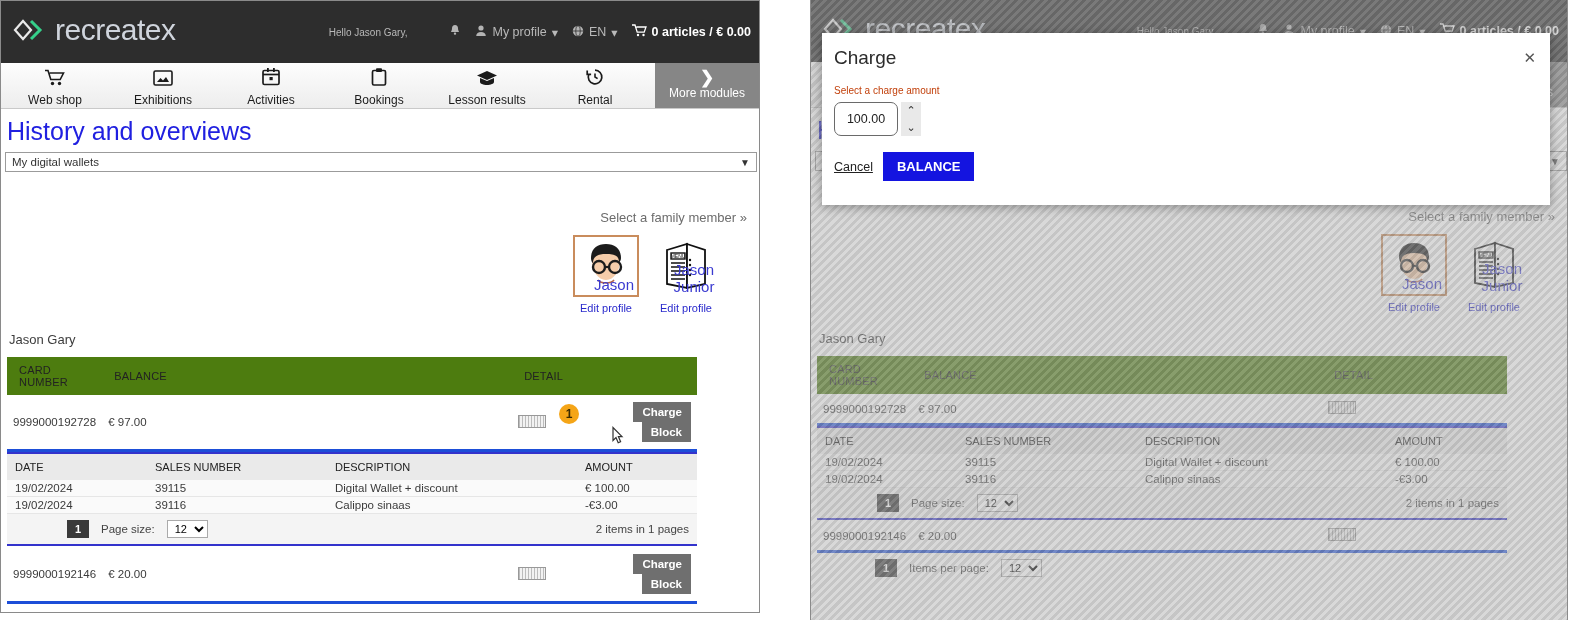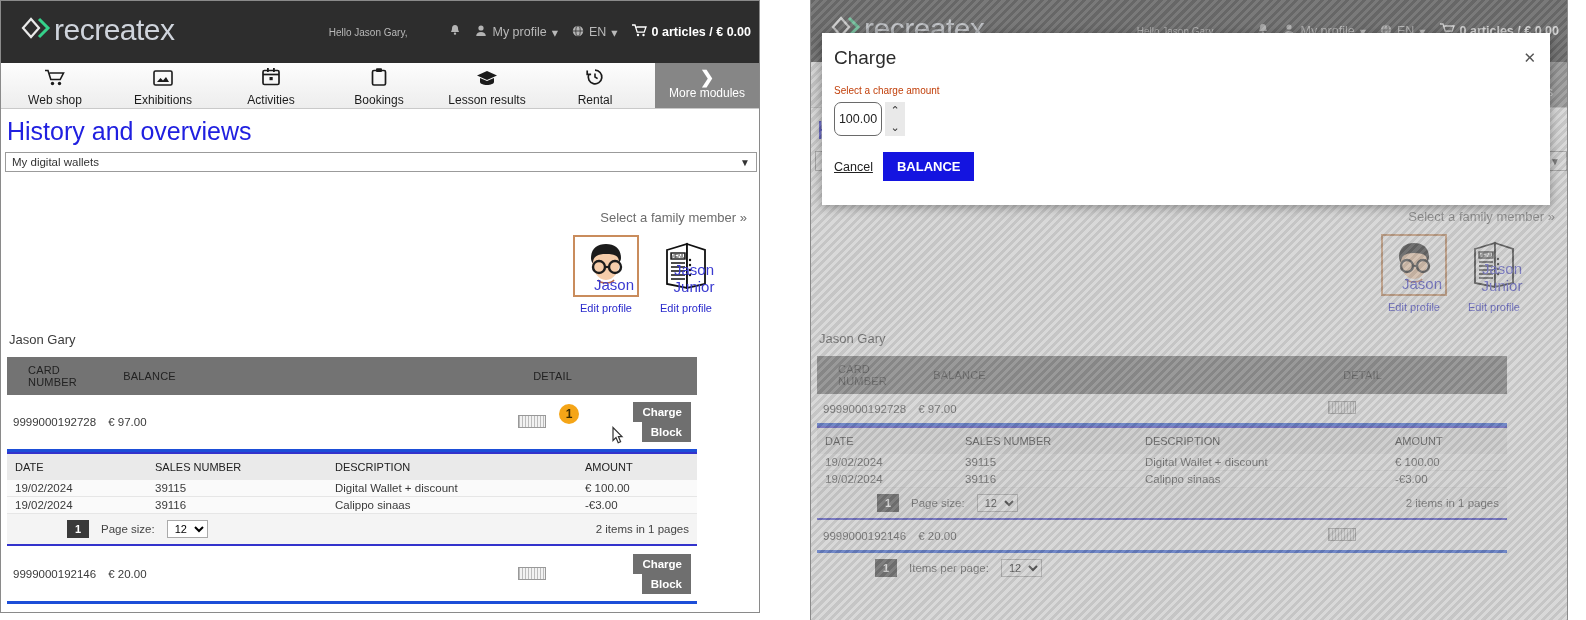--- a/index.html
+++ b/index.html
@@ -7,21 +7,21 @@
     font-family:"Liberation Sans", sans-serif; }
 
   .stage { position:relative; width:1586px; height:620px; }
 
   
   .panel { position:absolute; background:#fff; overflow:hidden; }
   .panel-left { left:0; top:0; width:760px; height:613px; border:1px solid #8a8a8a; }
   .panel-right { left:810px; top:0; width:758px; height:620px; border-left:1px solid #8a8a8a; border-right:1px solid #8a8a8a;}
 
   .topbar { position:relative; height:62px; background:#2d2d2d; }
-  .logo { position:absolute; left:19px; top:12px; display:flex; align-items:flex-start; }
+  .logo { position:absolute; left:11px; top:12px; display:flex; align-items:center; gap:9px; }
   .logo-mark { width:34px; height:30px; position:relative; }
   .logo-text { font-size:30px; color:#cfd4dc; letter-spacing:-0.5px; font-weight:400;}
 
   .topright { position:absolute; right:8px; top:0; height:62px; display:flex; align-items:center; gap:14px;
      color:#b9b9b9; font-size:12.5px; }
   .tr-item { display:flex; align-items:center; gap:5px; white-space:nowrap; }
   .hello { color:#b9b9b9; font-size:10px; margin-right:28px; }
   .cart-amt { color:#fff; font-weight:bold; font-size:12.5px; }
 
   .navbar { position:relative; height:46px; background:linear-gradient(#fdfdfd,#ededed);
@@ -46,21 +46,21 @@
   .av-block { width:66px; text-align:center; }
   .av-box { width:66px; height:62px; border:2px solid #c98c5c; background:#fff; position:relative;
      display:flex; align-items:center; justify-content:center; overflow:hidden;}
   .av-box.plain { border:none; }
   .av-name { position:absolute; bottom:2px; left:16px; right:0; font-size:15px; color:#3a3ad0; }
   .av-edit { margin-top:5px; font-size:11px; color:#2929cc; text-decoration:none; display:block; }
 
   .owner-name { padding:18px 4px 10px 4px; font-size:13px; color:#3c3c3c; }
 
   table.cards { width:690px; border-collapse:collapse; margin-left:2px; font-size:11.5px; }
-  table.cards th { background:#737373; text-align:left; padding:7px 21px; font-size:11px;
+  table.cards th { background:#4d7c0f; text-align:left; padding:7px 12px; font-size:11px;
      color:#222; font-weight:normal; letter-spacing:.2px; }
   table.cards td { padding:7px 6px; color:#3a3a3a; border-bottom:3px solid #1d4ed8; }
   .detail-ico { display:inline-block; width:28px; height:13px; border:1px solid #999; background:
      repeating-linear-gradient(90deg,#bcbcbc 0 1.5px,#f2f2f2 1.5px 3px); }
   .btn-dark { background:#6f6f6f; color:#fff; border:none; font-size:11.5px; padding:4px 9px;
      font-weight:bold; cursor:pointer; }
 
   .sub-wrap { border-top:2px solid #3333cc; border-bottom:2px solid #3333cc; width:690px; margin-left:2px; }
   table.trans { width:100%; border-collapse:collapse; font-size:11.5px; }
   table.trans th { background:#eaeaea; text-align:left; padding:7px 8px; font-size:11px; font-weight:normal; color:#222;}
@@ -82,21 +82,21 @@
   .dimmer { position:absolute; left:0; top:0; width:100%; height:100%; z-index:40;
      background:repeating-linear-gradient(135deg, rgba(150,150,150,.55) 0 3px, rgba(185,185,185,.55) 3px 6px); }
 
   
   .modal { position:absolute; left:822px; top:33px; width:728px; height:172px; background:#fff;
      box-shadow:0 2px 10px rgba(0,0,0,.35); z-index:80; }
   .modal-close { position:absolute; right:14px; top:16px; color:#555; font-size:15px; cursor:pointer; }
   .modal-title { padding:14px 0 0 12px; font-size:19px; color:#2b2b2b; font-weight:400;}
   .modal-label { padding:16px 0 0 12px; font-size:10px; color:#c2410c; }
   .spin-wrap { display:flex; align-items:stretch; margin:6px 0 0 12px; }
-  .spin-val { width:48px; height:34px; border:1px solid #6a6a6a; border-radius:7px; font-size:12.5px;
+  .spin-val { width:64px; height:34px; border:1px solid #6a6a6a; border-radius:7px; font-size:12.5px;
      display:flex; align-items:center; justify-content:center; color:#222; background:#fff;}
   .spin-btns { width:20px; height:34px; background:#e9e9e9; margin-left:3px; display:flex;
      flex-direction:column; align-items:center; justify-content:space-around; font-size:11px; color:#333; }
   .modal-actions { display:flex; align-items:center; gap:10px; margin:16px 0 0 12px; }
   .link-cancel { color:#222; font-size:12.5px; text-decoration:underline; cursor:pointer; }
   .btn-confirm { background:#1414e0; color:#fff; border:none; font-size:13px; font-weight:bold;
      padding:7px 14px; cursor:pointer; }
 </style>
 </head>
 <body>

